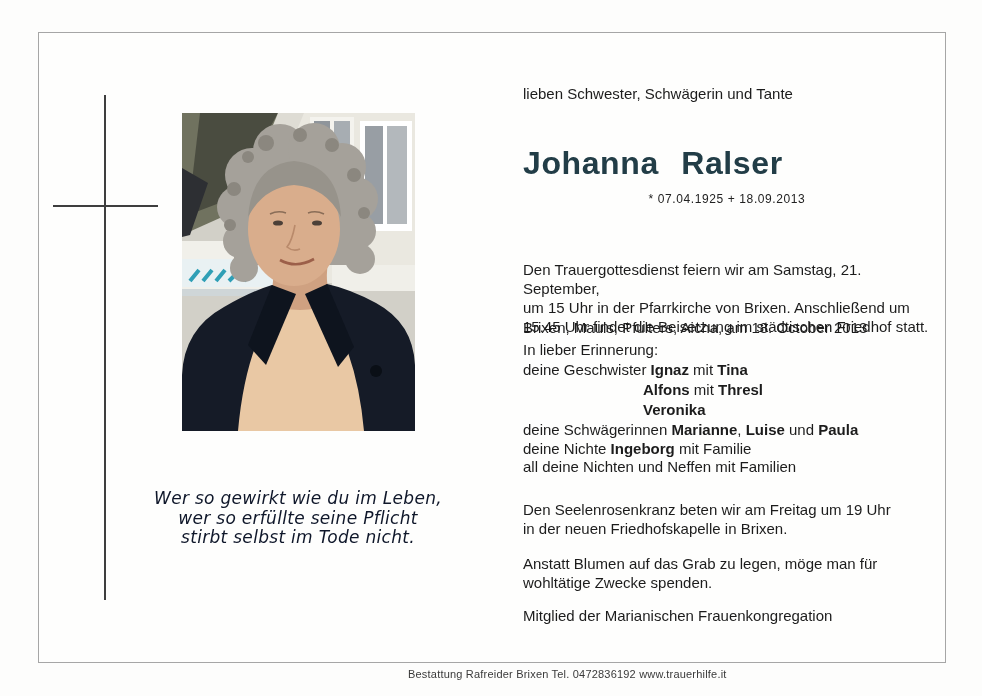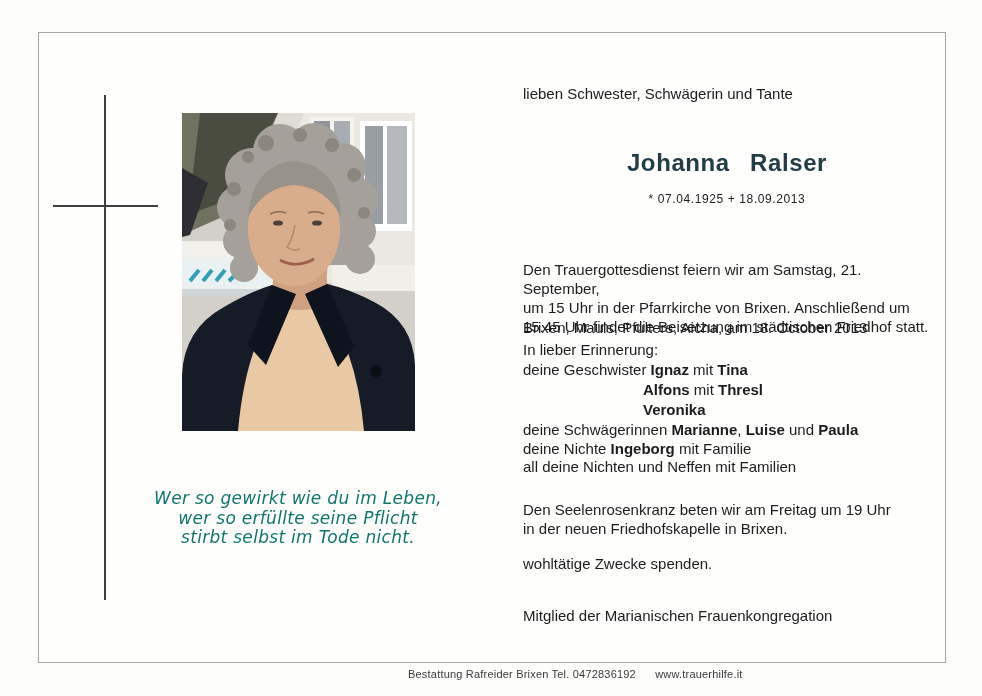--- a/index.html
+++ b/index.html
@@ -9,40 +9,40 @@
   .card-border{position:absolute;left:38px;top:32px;width:906px;height:629px;
         border:1px solid #a6a6a6;background:#fefefd;}
   
   .cross-v{position:absolute;left:104px;top:95px;width:1.5px;height:505px;background:#3e3e3e;}
   .cross-h{position:absolute;left:53px;top:205px;width:105px;height:1.5px;background:#3e3e3e;}
   
   .photo{position:absolute;left:182px;top:113px;width:233px;height:318px;overflow:hidden;}
   
   .poem{position:absolute;left:128px;top:489px;width:340px;text-align:center;
         font-family:"DejaVu Sans", sans-serif;font-style:italic;font-size:17px;
-        line-height:19.5px;color:#0f766e;letter-spacing:0.3px;}
+        line-height:19.5px;color:#0f172a;letter-spacing:0.3px;}
   
   .blk{position:absolute;left:523px;width:408px;font-size:15px;line-height:19px;}
   .intro{top:84px;line-height:20px;}
-  .name{top:146px;text-align:center;font-size:24px;font-weight:bold;line-height:34px;
+  .name{top:146px;text-align:left;font-size:32px;font-weight:bold;line-height:34px;
         color:#223d47;letter-spacing:0.6px;word-spacing:13px;}
   .dates{top:190px;text-align:center;font-size:12px;letter-spacing:0.6px;color:#222;}
   .service{top:260px;}
   .placeline{top:318px;}
   .remembrance{top:340px;}
   .remembrance .line{line-height:20px;}
   .remembrance .line.tight{line-height:18px;}
   .remembrance .indent{margin-left:120px;}
   b{font-weight:bold;}
   .rosary{top:500px;}
   .flowers{top:554px;}
   .membership{top:606px;}
   
   .footer{position:absolute;left:408px;top:668px;font-size:11px;color:#3a3a3a;letter-spacing:0.2px;}
-  .footer .site{margin-left:16px;}
+  .footer .site{}
 </style>
 </head>
 <body>
 
 <div class="page">
 
   <div class="card-border"></div>
 
   <div>
     <div class="cross-v"></div>
@@ -140,20 +140,21 @@
       <div class="line tight"><span>deine Nichte </span><b>Ingeborg</b><span> mit Familie</span></div>
       <div class="line tight">all deine Nichten und Neffen mit Familien</div>
     </div>
 
     <div class="blk rosary">
       <div>Den Seelenrosenkranz beten wir am Freitag um 19 Uhr</div>
       <div>in der neuen Friedhofskapelle in Brixen.</div>
     </div>
 
     <div class="blk flowers">
+      <div>Anstatt Blumen auf das Grab zu legen, möge man für</div>
       <div>wohltätige Zwecke spenden.</div>
     </div>
 
     <div class="blk membership">Mitglied der Marianischen Frauenkongregation</div>
   </div>
 
   <div class="footer">
     <span>Bestattung Rafreider Brixen Tel. 0472836192</span>
     <span class="site">www.trauerhilfe.it</span>
   </div>

